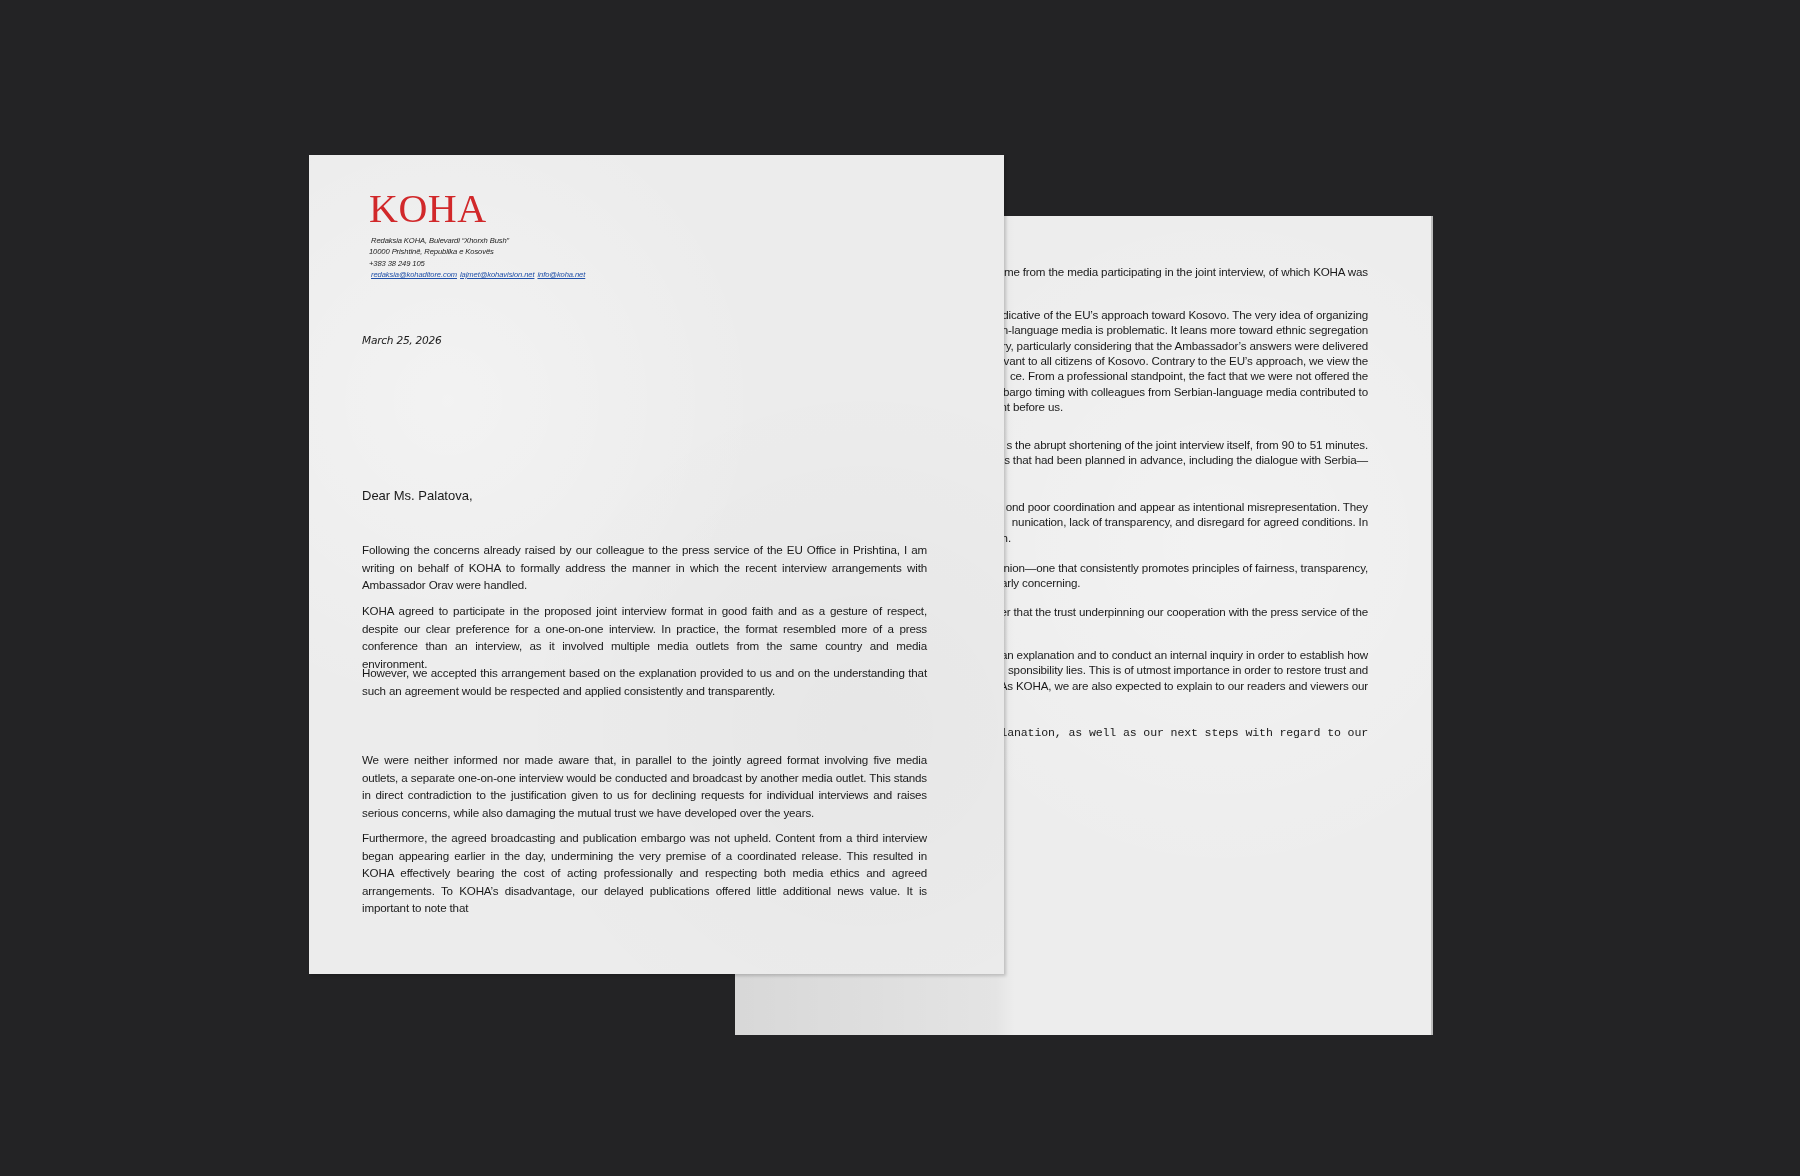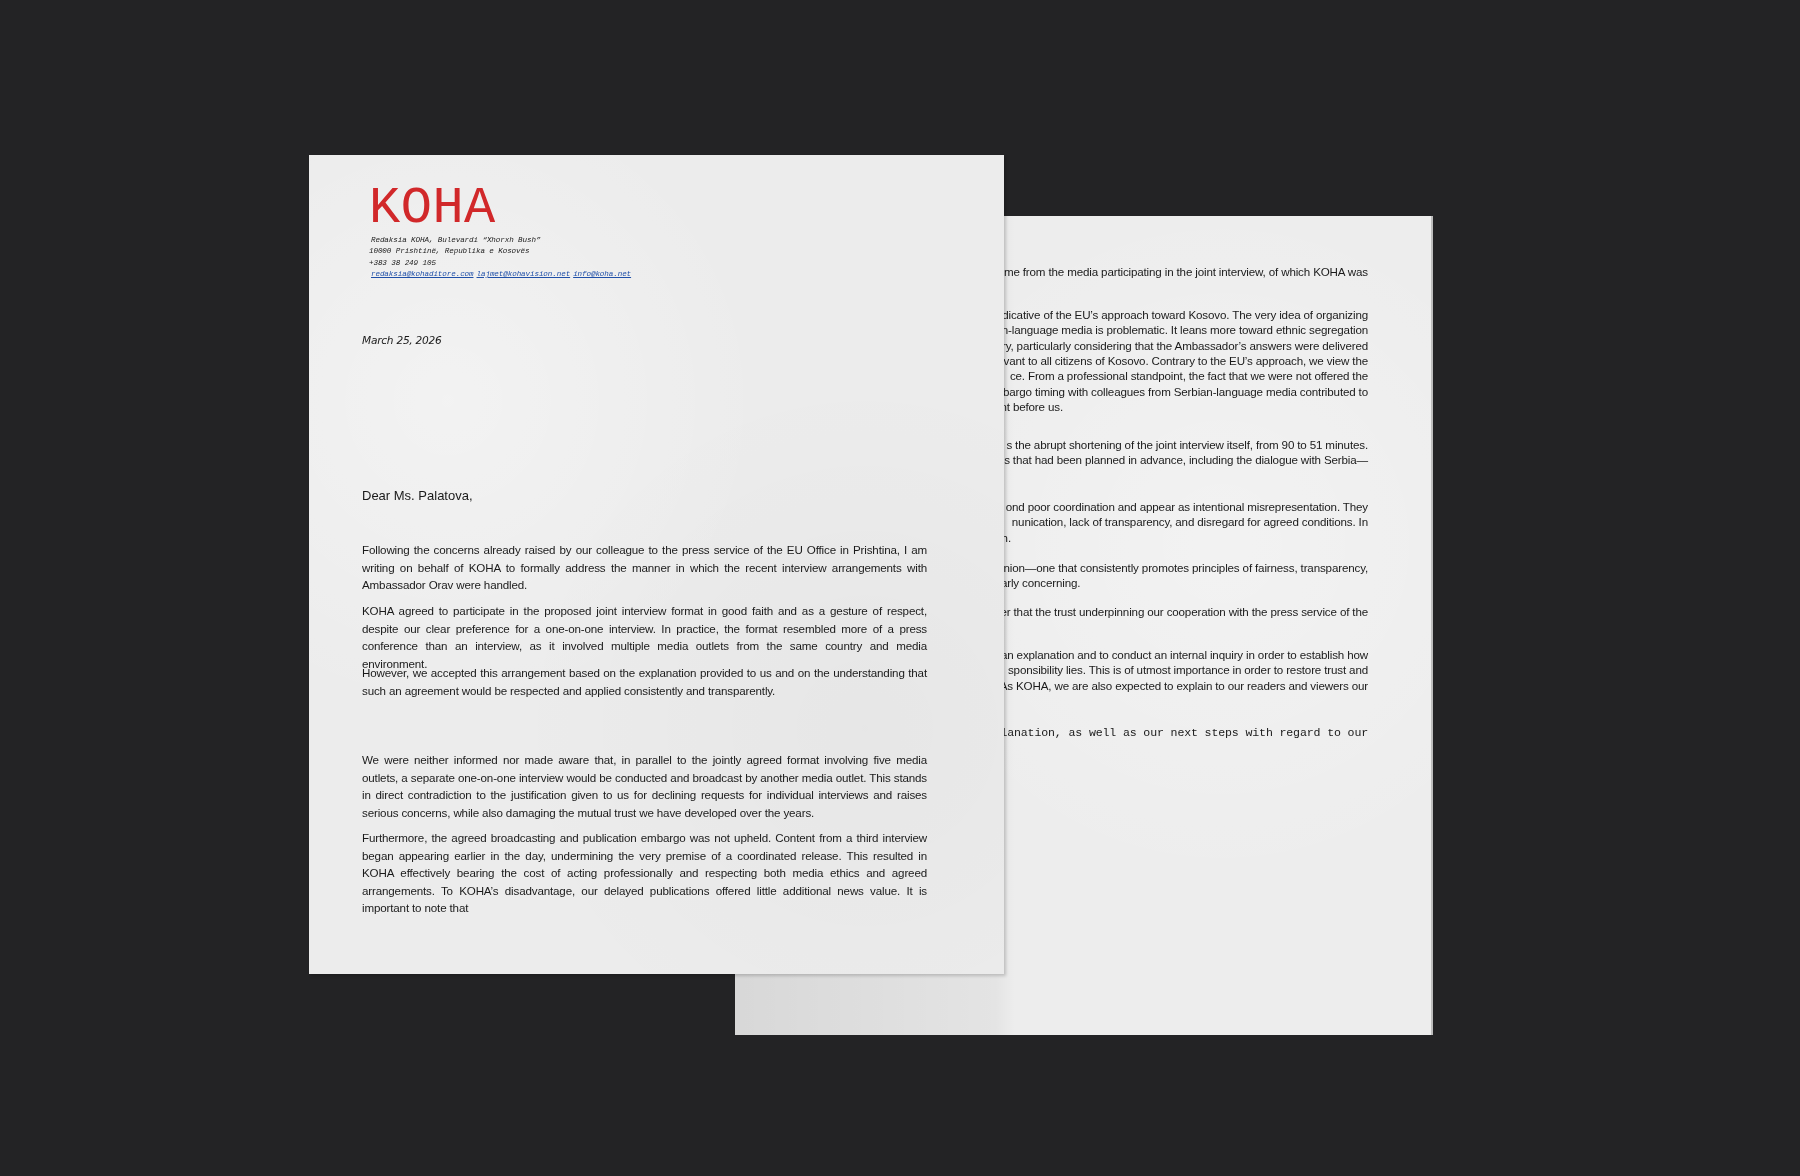--- a/index.html
+++ b/index.html
@@ -24,28 +24,28 @@
       #ededed;
     border-right:2px solid #bdbdbd;
   }
   .page1 {
     left:309px; top:155px; width:695px; height:819px;
     box-shadow: 2px 2px 3px rgba(0,0,0,0.18);
     z-index:2;
   }
   .logo {
     position:absolute; left:60px; top:34px;
-    font-family:Liberation Mono, monospace;
-    font-size:52px; line-height:40px; letter-spacing:0.5px;
+    font-family:Liberation Serif, serif;
+    font-size:40px; line-height:40px; letter-spacing:0.5px;
     color:#d1282a;
     text-align:right;
   }
   .addr {
     position:absolute; left:60px; top:80px;
-    font-family:Liberation Mono, monospace;
+    font-family:Liberation Sans, sans-serif;
     font-style:italic; font-size:7.6px; line-height:11.3px; color:#222;
     letter-spacing:-0.1px;
   }
   .addr .line { white-space:nowrap; }
   .addr .indent { padding-left:2px; }
   .addr a { color:#1f4fa8; text-decoration:underline; margin-right:3px;text-align:right; }
   .italic-block {
     position:absolute; left:53px;
     font-family:"DejaVu Sans", sans-serif; font-style:italic;
     font-size:10.6px; line-height:15px; color:#1a1a1a; letter-spacing:-0.25px;

